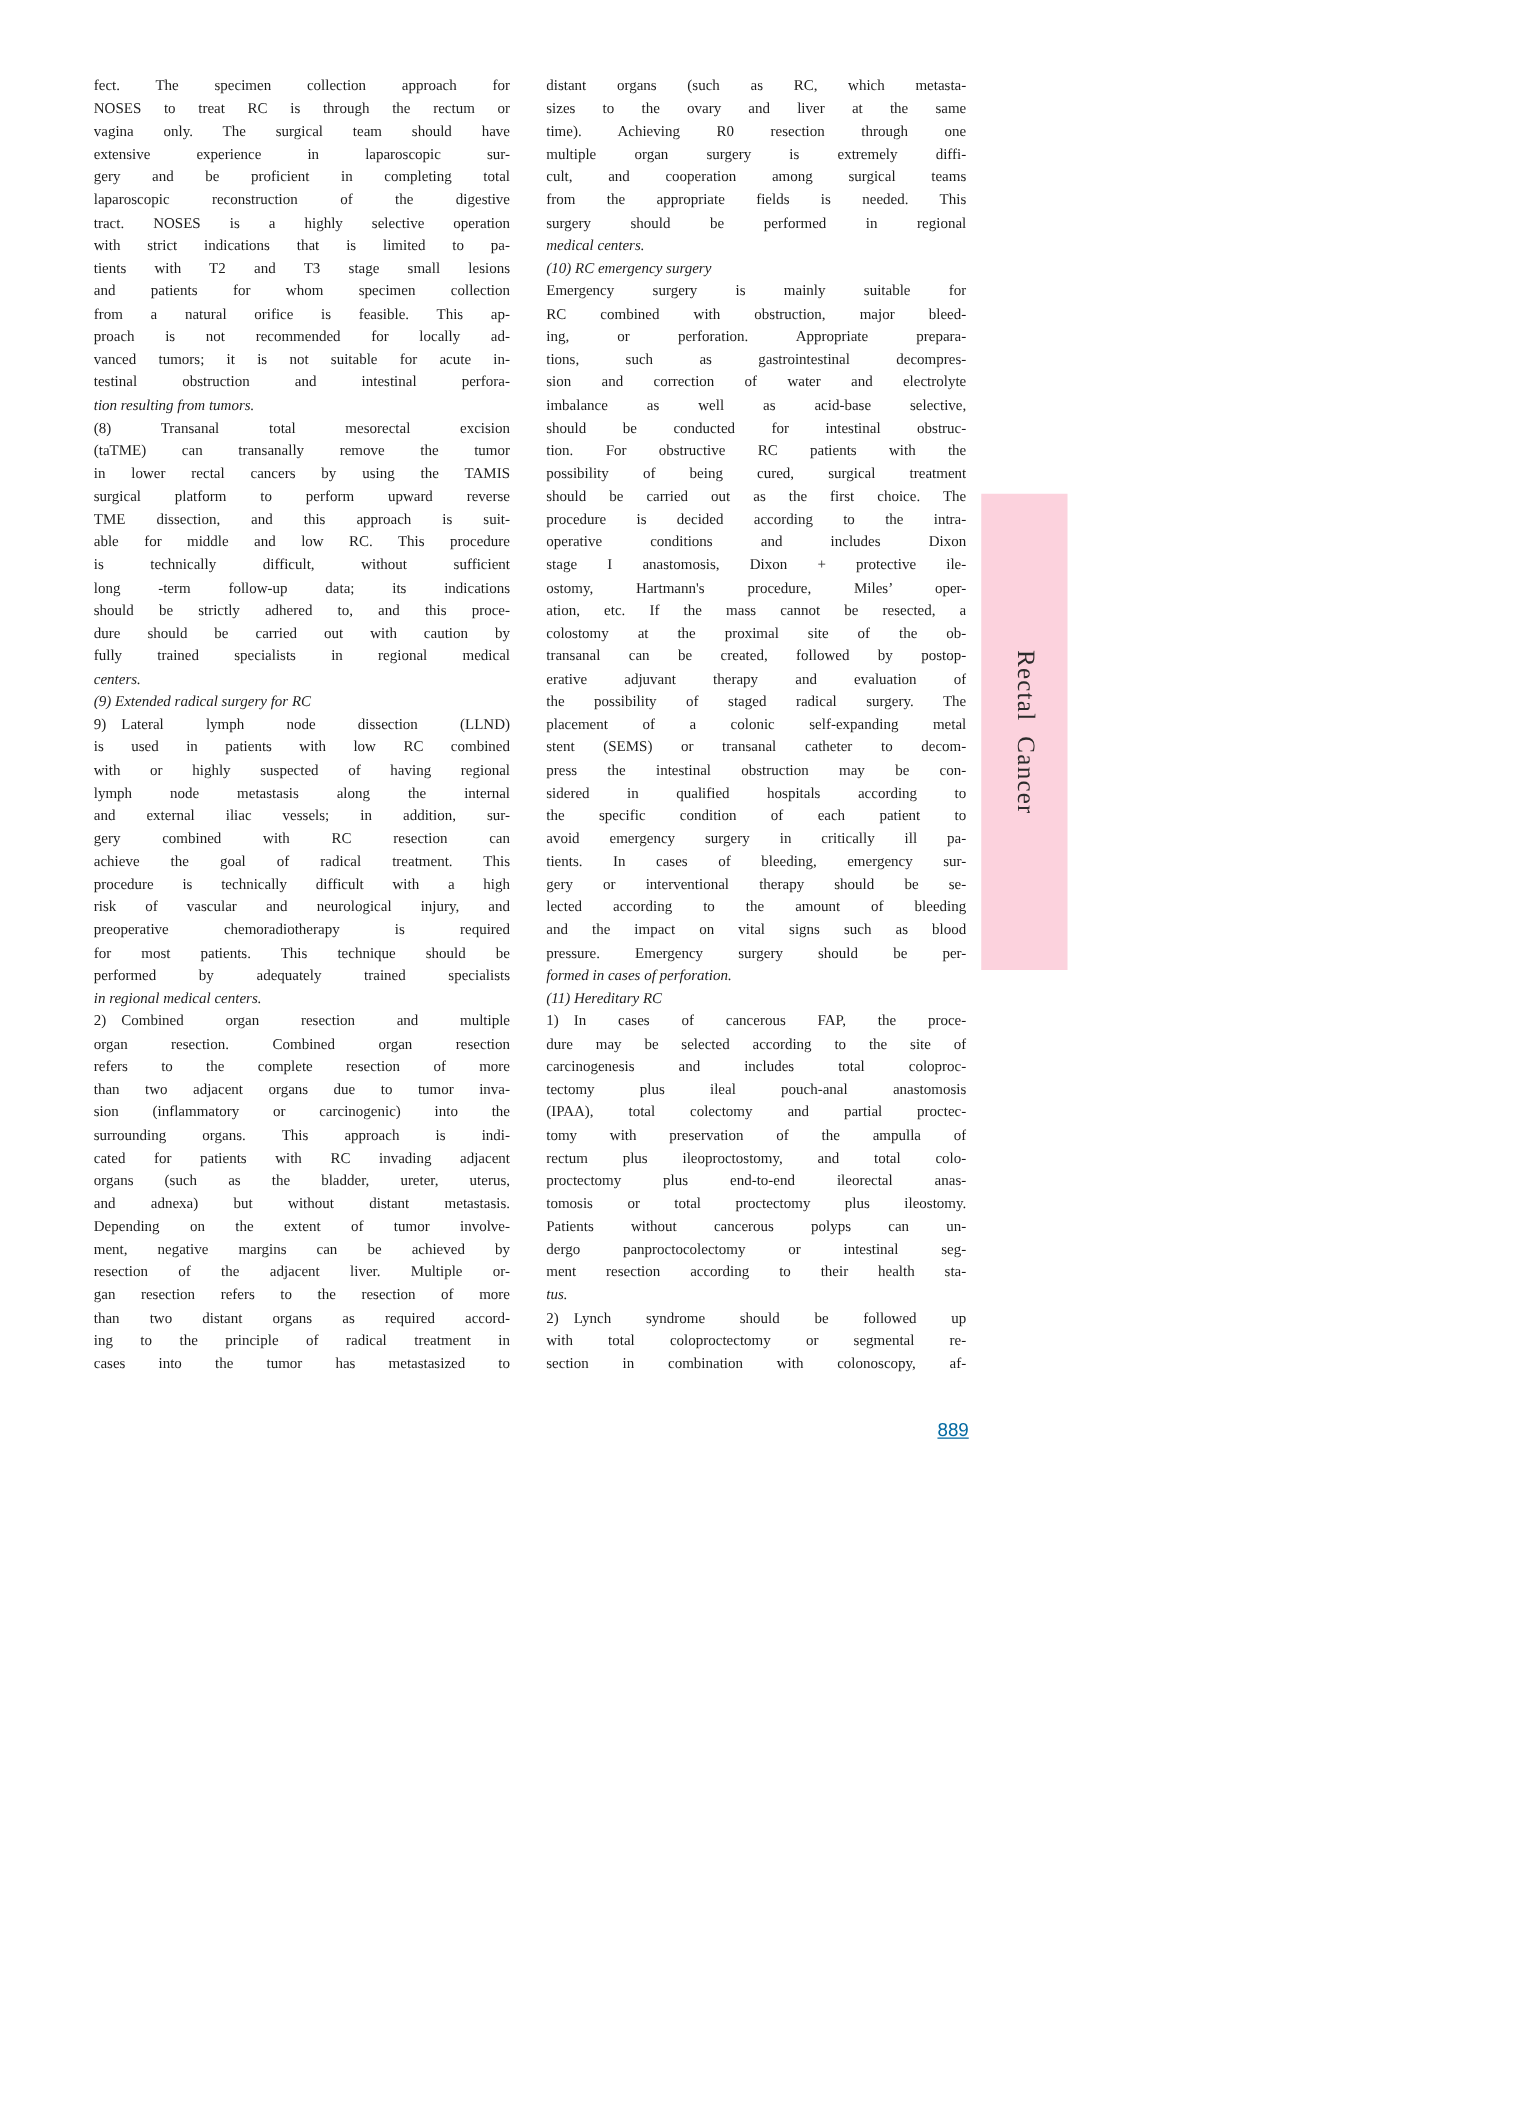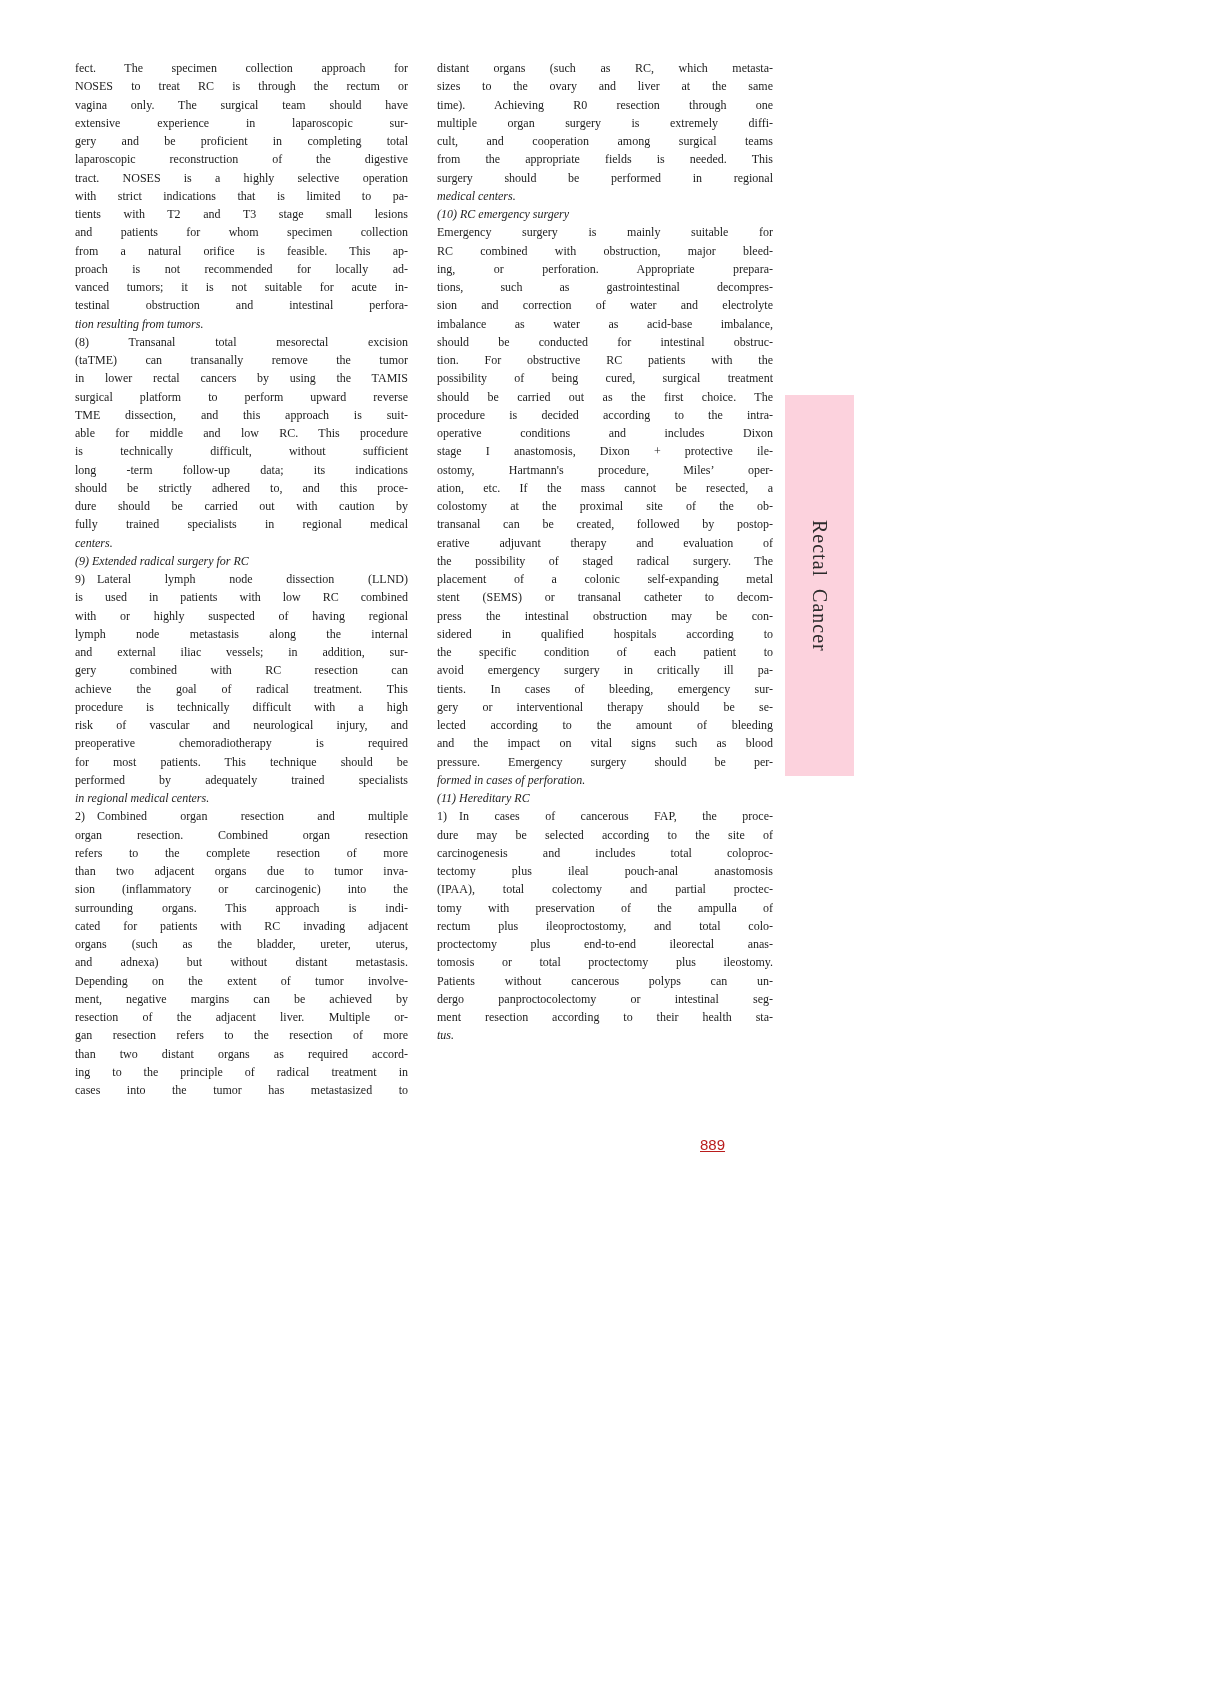--- a/index.html
+++ b/index.html
@@ -53,24 +53,24 @@
     color: #2b2b2b;
     letter-spacing: 1px;
     word-spacing: 6px;
     white-space: nowrap;
   }
   .page-number {
     position: absolute;
     left: 700px;
     top: 1136px;
     width: 75px;
-    text-align: left;
+    text-align: right;
     font-family: "Liberation Sans", sans-serif;
     font-size: 15px;
-    color: #b91c1c;
+    color: #0369a1;
     text-decoration: underline;
   }
 </style>
 </head>
 <body>
 
 <div>
 
   <div id="col-left" class="text-column">
       <div class="paragraph">
@@ -155,21 +155,21 @@
       </div>
       <div class="paragraph">
         <div class="line last">(10) RC emergency surgery</div>
       </div>
       <div class="paragraph">
         <div class="line">Emergency surgery is mainly suitable for</div>
         <div class="line">RC combined with obstruction, major bleed-</div>
         <div class="line">ing, or perforation. Appropriate prepara-</div>
         <div class="line">tions, such as gastrointestinal decompres-</div>
         <div class="line">sion and correction of water and electrolyte</div>
-        <div class="line">imbalance as water as acid-base imbalance,</div>
+        <div class="line">imbalance as well as acid-base selective,</div>
         <div class="line">should be conducted for intestinal obstruc-</div>
         <div class="line">tion. For obstructive RC patients with the</div>
         <div class="line">possibility of being cured, surgical treatment</div>
         <div class="line">should be carried out as the first choice. The</div>
         <div class="line">procedure is decided according to the intra-</div>
         <div class="line">operative conditions and includes Dixon</div>
         <div class="line">stage I anastomosis, Dixon + protective ile-</div>
         <div class="line">ostomy, Hartmann's procedure, Miles’ oper-</div>
         <div class="line">ation, etc. If the mass cannot be resected, a</div>
         <div class="line">colostomy at the proximal site of the ob-</div>
@@ -200,20 +200,25 @@
         <div class="line">(IPAA), total colectomy and partial proctec-</div>
         <div class="line">tomy with preservation of the ampulla of</div>
         <div class="line">rectum plus ileoproctostomy, and total colo-</div>
         <div class="line">proctectomy plus end-to-end ileorectal anas-</div>
         <div class="line">tomosis or total proctectomy plus ileostomy.</div>
         <div class="line">Patients without cancerous polyps can un-</div>
         <div class="line">dergo panproctocolectomy or intestinal seg-</div>
         <div class="line">ment resection according to their health sta-</div>
         <div class="line last">tus.</div>
       </div>
+      <div class="paragraph">
+        <div class="line">2) Lynch syndrome should be followed up</div>
+        <div class="line">with total coloproctectomy or segmental re-</div>
+        <div class="line">section in combination with colonoscopy, af-</div>
+      </div>
     </div>
 
   <div class="side-tab" style="background: rgb(252, 210, 221);">
     <span class="side-tab-label">Rectal Cancer</span>
   </div>
 
   <div class="page-number">889</div>
 
 </div>
 

